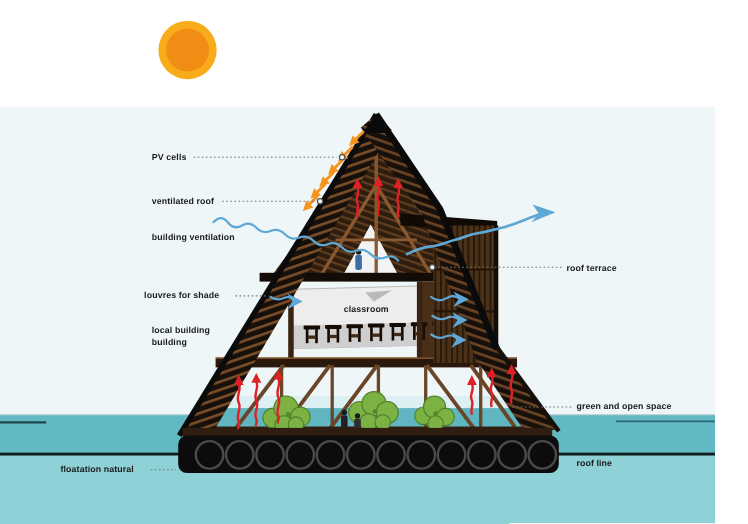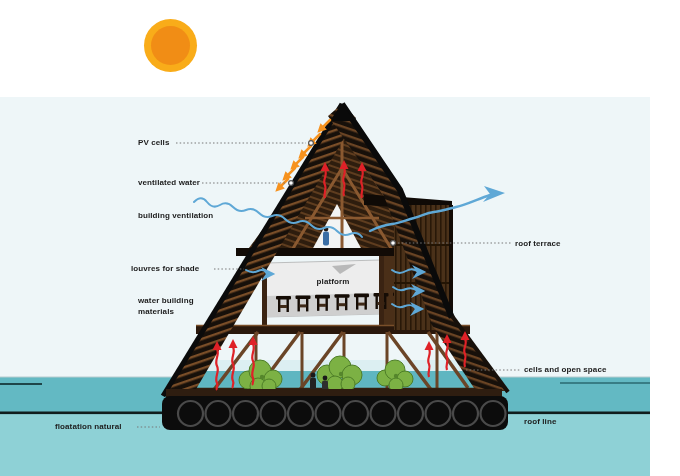--- a/index.html
+++ b/index.html
@@ -262,23 +262,23 @@
     <circle cx="291" cy="183" r="2.4"></circle>
     <circle cx="393" cy="243" r="2.4"></circle>
   </g>
 </svg>
 
 <div style="position:absolute;left:144px;top:19px;width:53px;height:53px;border-radius:50%;background:#f9ac19;">
   <div style="position:absolute;left:7px;top:7px;width:39px;height:39px;border-radius:50%;background:#f18d15;"></div>
 </div>
 
 <div class="lbl" style="left:138px;top:137px;">PV cells</div>
-<div class="lbl" style="left:138px;top:177px;">ventilated water</div>
+<div class="lbl" style="left:138px;top:177px;">ventilated roof</div>
 <div class="lbl" style="left:138px;top:210px;">building ventilation</div>
 <div class="lbl" style="left:131px;top:263px;">louvres for shade</div>
-<div class="lbl wrap" style="left:138px;top:295px;width:64px;">water building materials</div>
-<div class="lbl" style="left:300px;top:276px;width:66px;text-align:center;">platform</div>
+<div class="lbl wrap" style="left:138px;top:295px;width:64px;">local building building</div>
+<div class="lbl" style="left:300px;top:276px;width:66px;text-align:center;">classroom</div>
 <div class="lbl" style="left:515px;top:238px;">roof terrace</div>
-<div class="lbl" style="left:524px;top:364px;">cells and open space</div>
+<div class="lbl" style="left:524px;top:364px;">green and open space</div>
 <div class="lbl" style="left:524px;top:416px;">roof line</div>
 <div class="lbl" style="left:55px;top:421px;">floatation natural</div>
 
 </div>
 
 </body></html>

